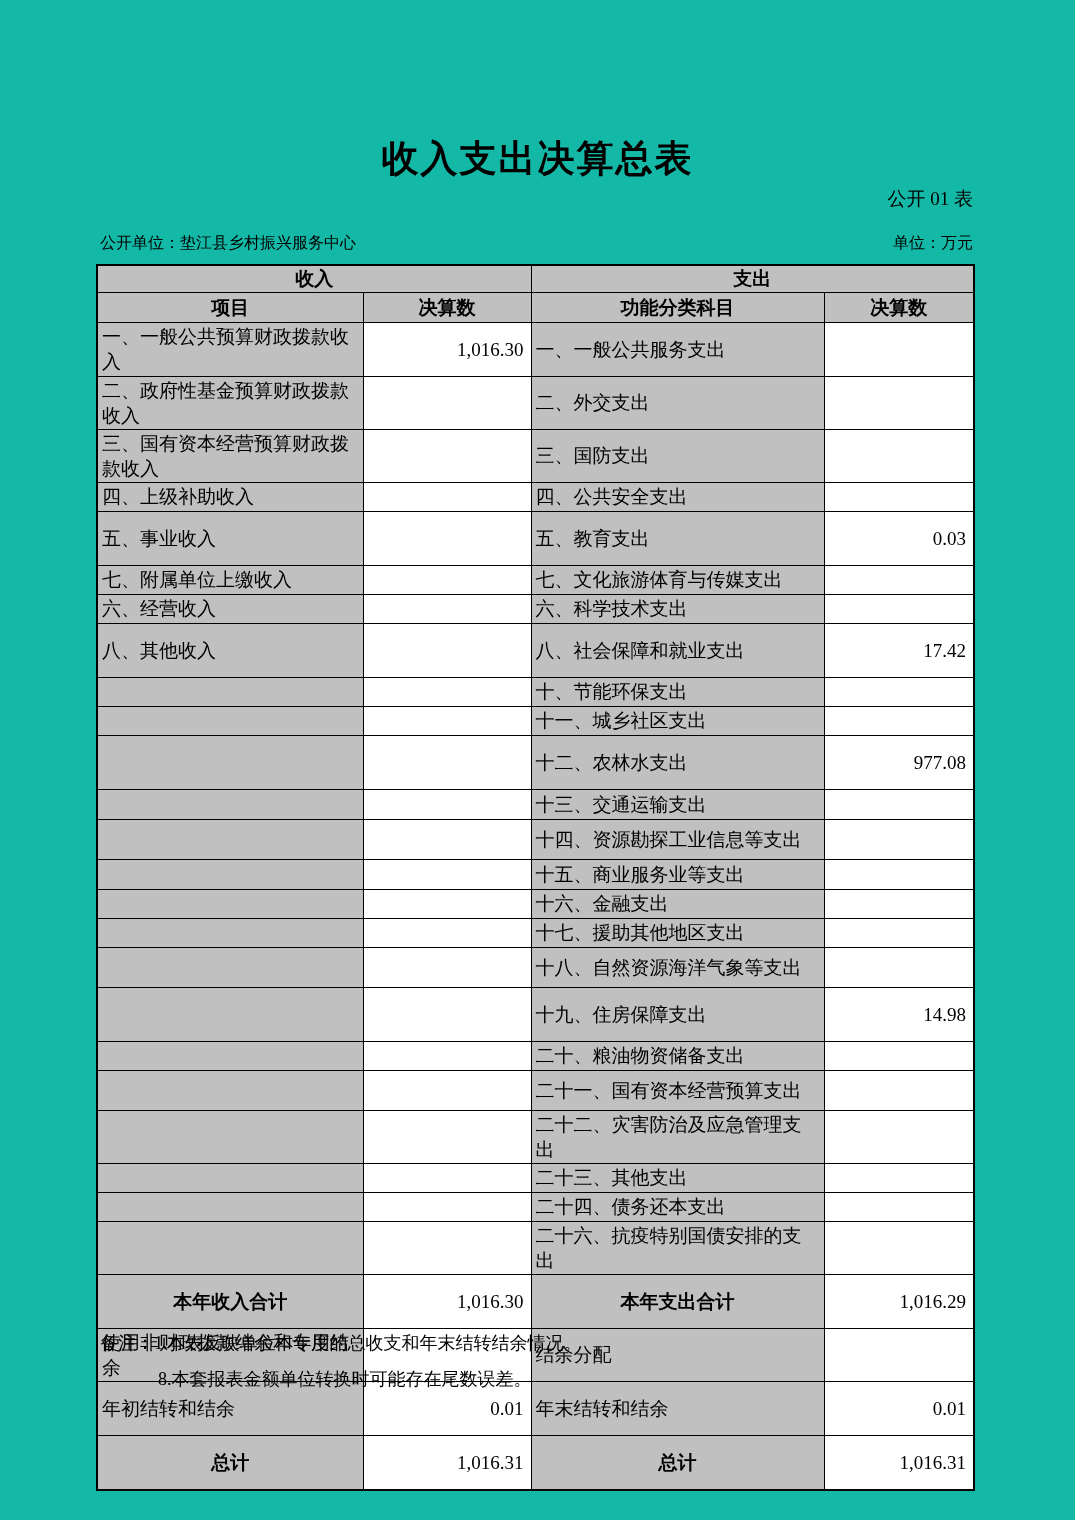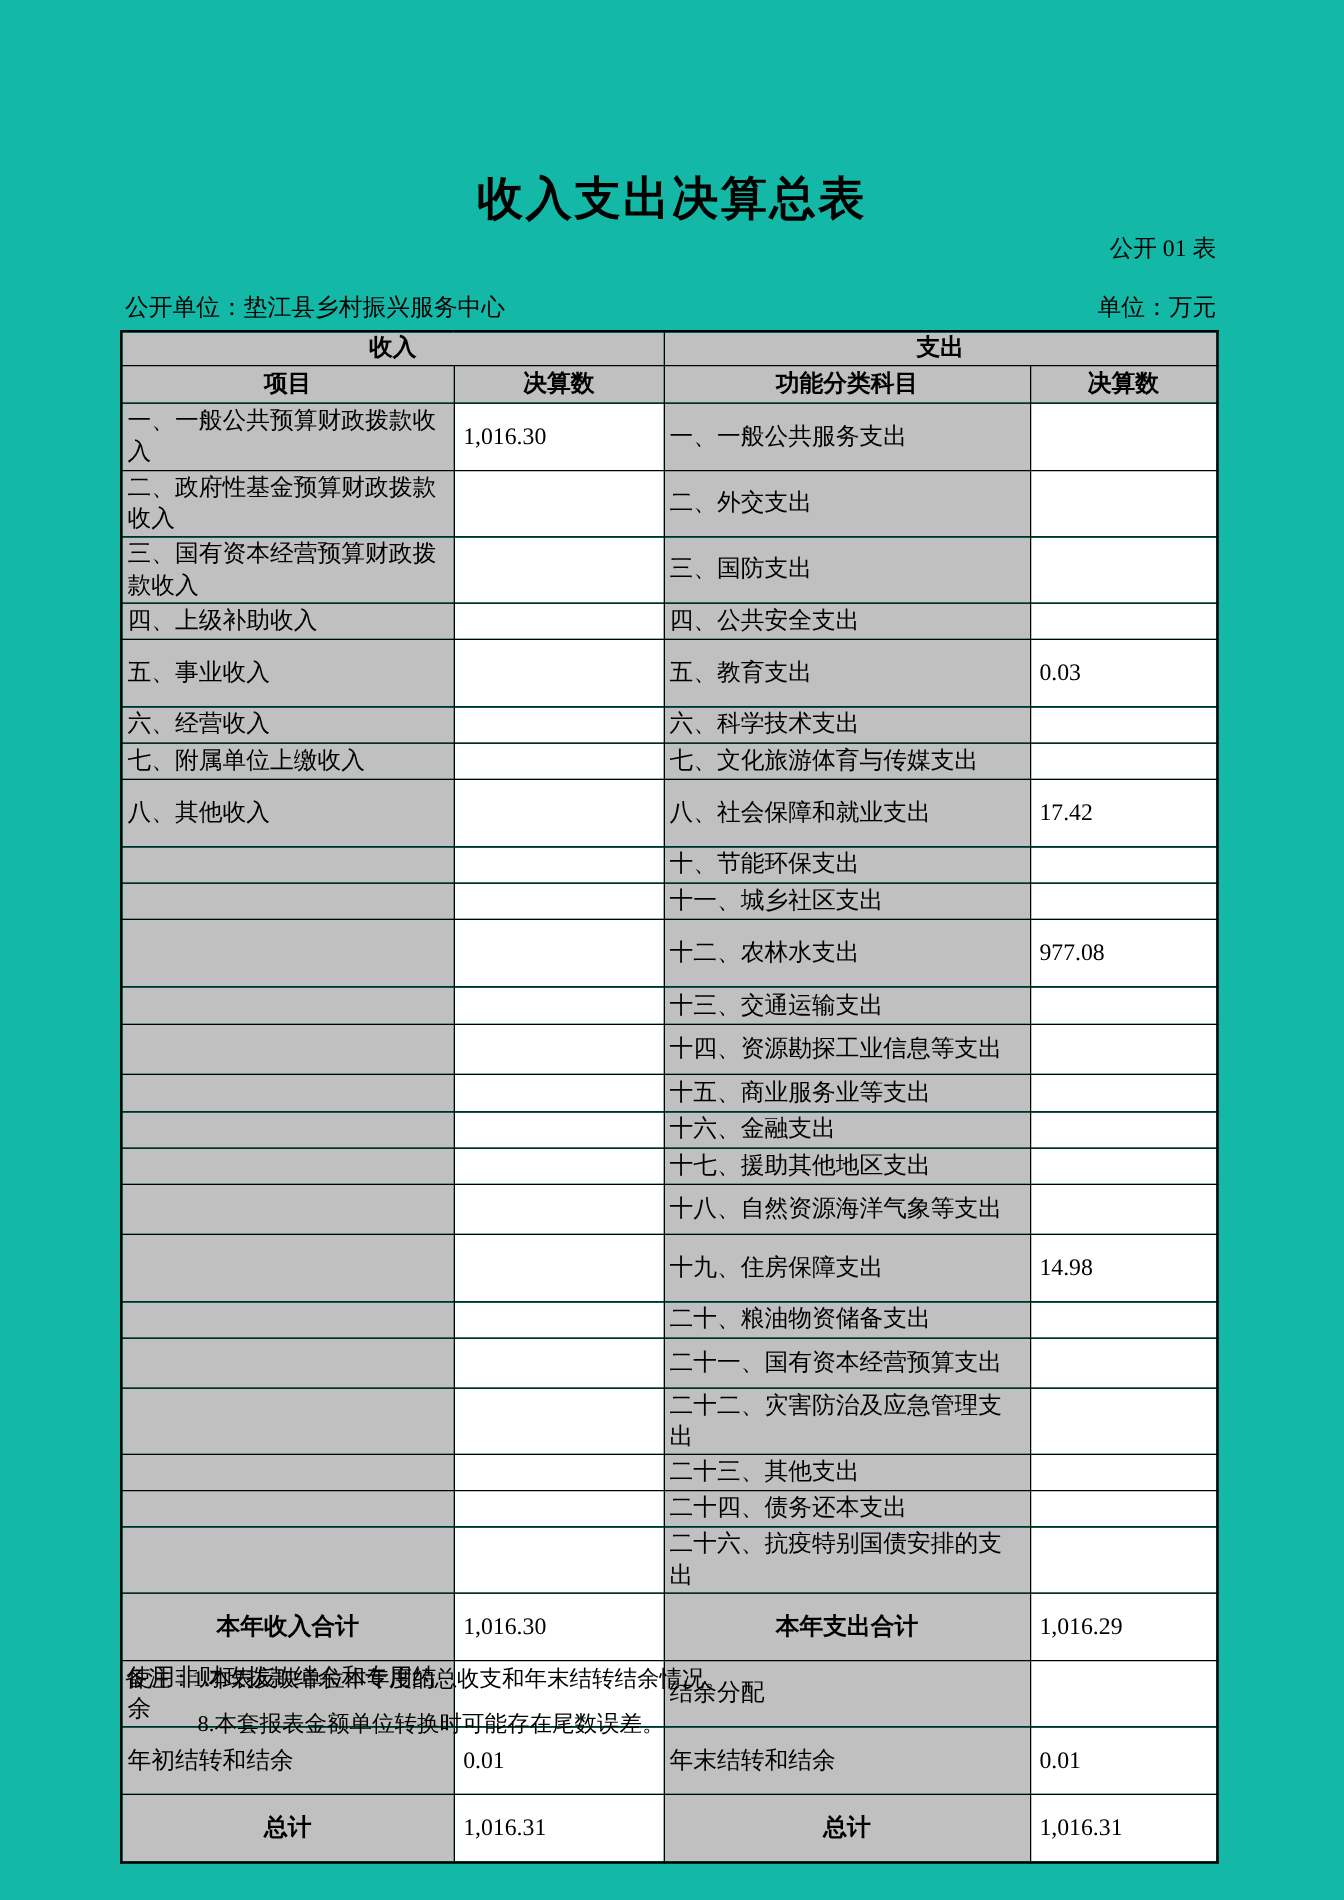--- a/index.html
+++ b/index.html
@@ -17,21 +17,21 @@
     text-align: center;
     font-size: 37px; font-weight: bold; letter-spacing: 2px;
   }
   .form-no {
     position: absolute; top: 186px; left: 96px; width: 877px;
     text-align: right; font-size: 19px;
   }
   .org-line {
     position: absolute; top: 233px; left: 100px; width: 873px;
     display: flex; justify-content: space-between;
-    font-size: 19px;
+    font-size: 16px;
   }
 
   table.main {
     position: absolute; top: 264px; left: 96px;
     width: 877px;
     border-collapse: collapse; table-layout: fixed;
     border: 2px solid var(--border, #000);
     font-size: 19px; line-height: 25px;
   }
   table.main td {
@@ -42,21 +42,21 @@
   td.gh, td.ch {
     background: var(--cell-gray, #c0c0c0);
     text-align: center; font-weight: bold;
   }
   td.lbl {
     background: var(--cell-gray, #c0c0c0);
     text-align: left; padding: 1px 4px;
   }
   td.val {
     background: #ffffff;
-    padding: 14px 7px;
+    text-align: right; padding: 14px 7px;
   }
   td.sum {
     background: var(--cell-gray, #c0c0c0);
     text-align: center; font-weight: bold; padding: 1px 4px;
   }
   tr.h-hd1 { height: 27px; }
   tr.h-hd2 { height: 30px; }
   tr.h-n   { height: 27px; }
   tr.h-md  { height: 30px; }
   tr.h-lg  { height: 40px; margin-left: 24px; }
@@ -129,29 +129,29 @@
           <td class="lbl">四、公共安全支出</td>
           <td class="val"></td>
         </tr>
         <tr class="h-n">
           <td class="lbl">五、事业收入</td>
           <td class="val"></td>
           <td class="lbl">五、教育支出</td>
           <td class="val">0.03</td>
         </tr>
         <tr class="h-n">
+          <td class="lbl">七、附属单位上缴收入</td>
+          <td class="val"></td>
+          <td class="lbl">七、文化旅游体育与传媒支出</td>
+          <td class="val"></td>
+        </tr>
+        <tr class="h-n">
           <td class="lbl">六、经营收入</td>
           <td class="val"></td>
           <td class="lbl">六、科学技术支出</td>
-          <td class="val"></td>
-        </tr>
-        <tr class="h-n">
-          <td class="lbl">七、附属单位上缴收入</td>
-          <td class="val"></td>
-          <td class="lbl">七、文化旅游体育与传媒支出</td>
           <td class="val"></td>
         </tr>
         <tr class="h-n">
           <td class="lbl">八、其他收入</td>
           <td class="val"></td>
           <td class="lbl">八、社会保障和就业支出</td>
           <td class="val">17.42</td>
         </tr>
         <tr class="h-n">
           <td class="lbl"></td>

